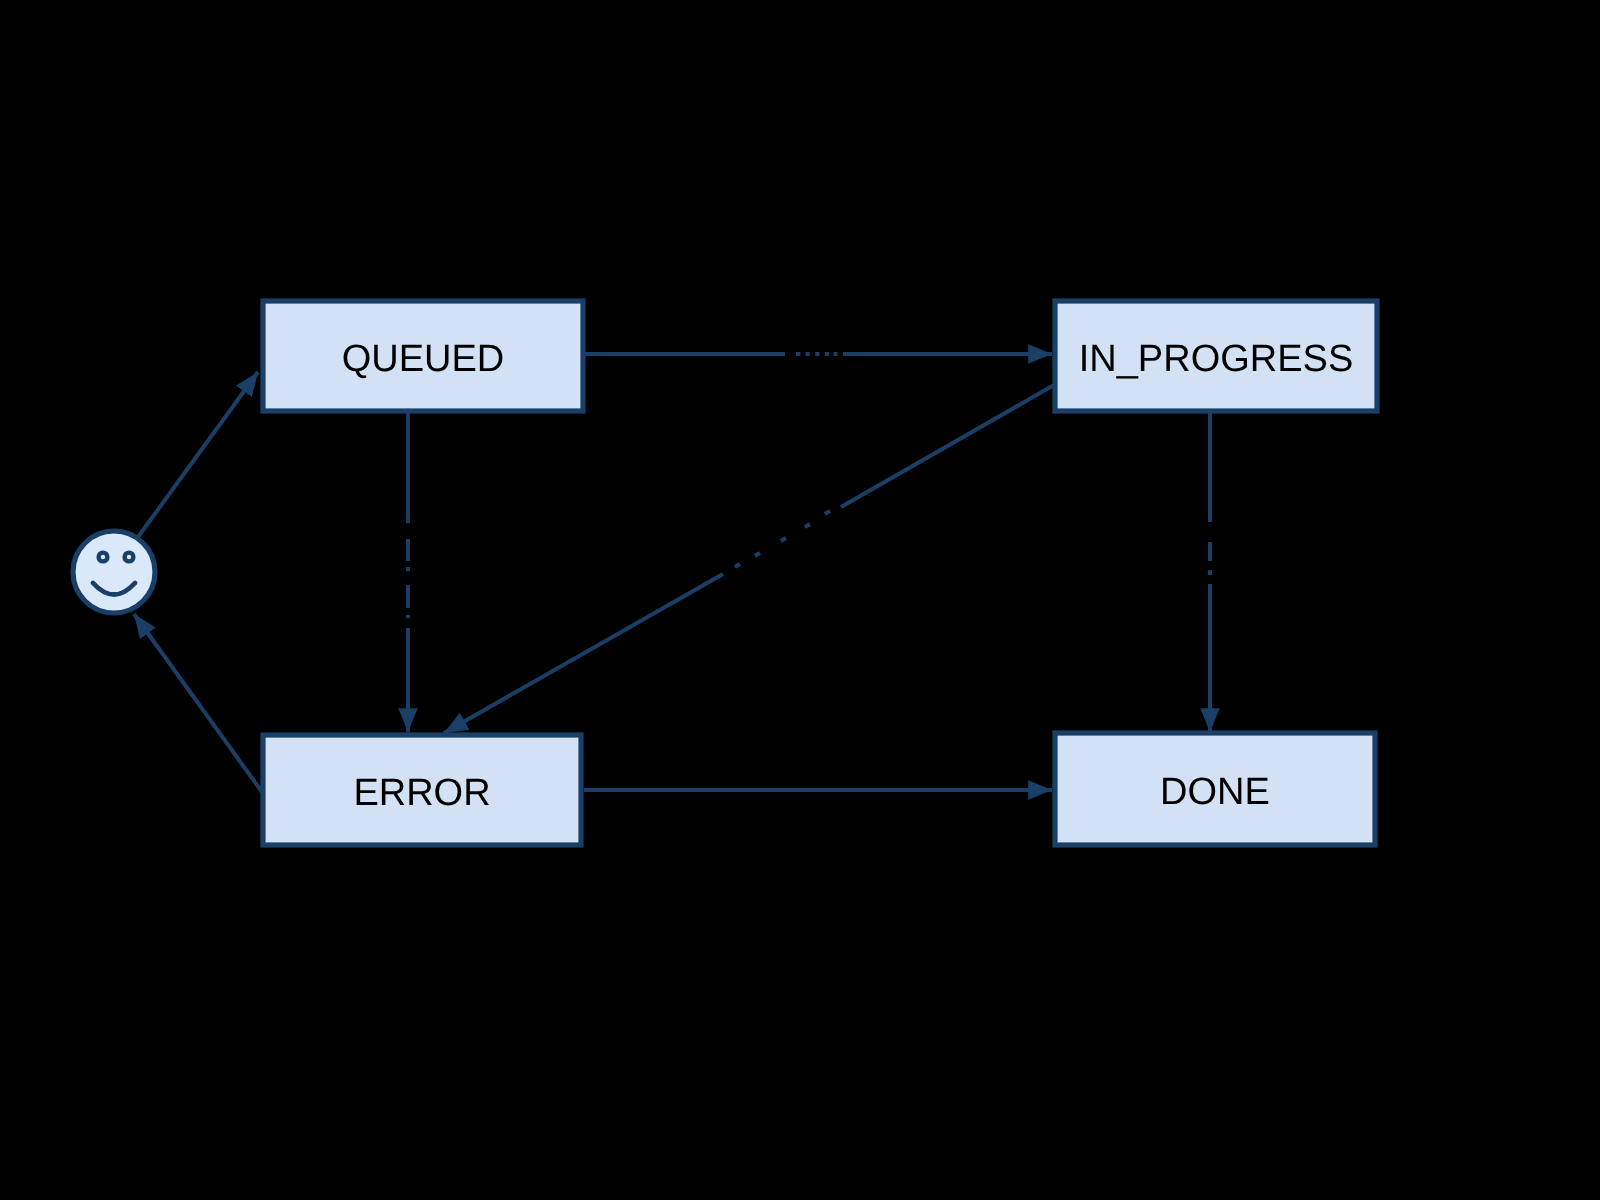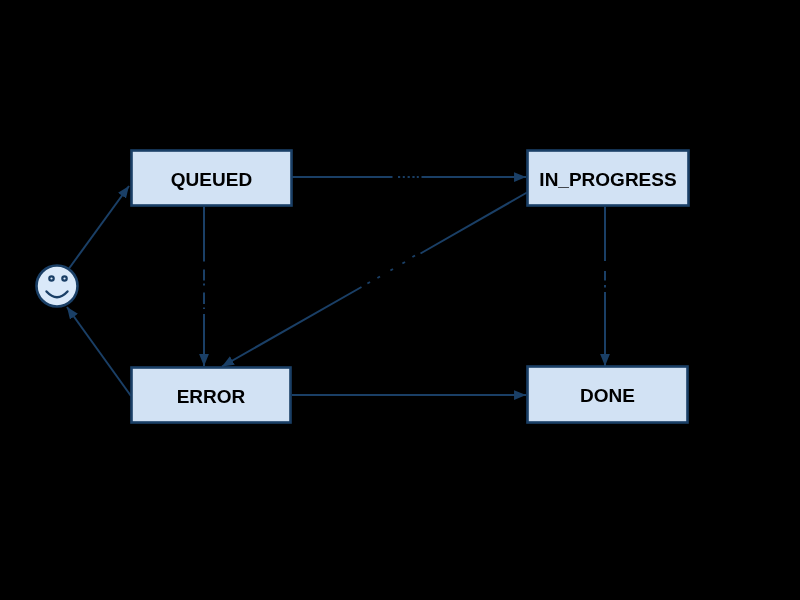--- a/index.html
+++ b/index.html
@@ -9,21 +9,20 @@
     width: 800px;
     height: 600px;
     overflow: hidden;
     font-family: "Liberation Sans", sans-serif;
   }
   .stage {
     position: relative;
     width: 782px;
     height: 600px;
     background: #000000;
-    font-weight: bold;
   }
   svg { display: block; }
   .node-rect {
     fill: var(--node-fill, #d2e2f4);
     stroke: var(--node-stroke, #1a3f66);
     stroke-width: 2.6;
   }
   .node-label {
     fill: #000000;
     font-family: "Liberation Sans", sans-serif;

